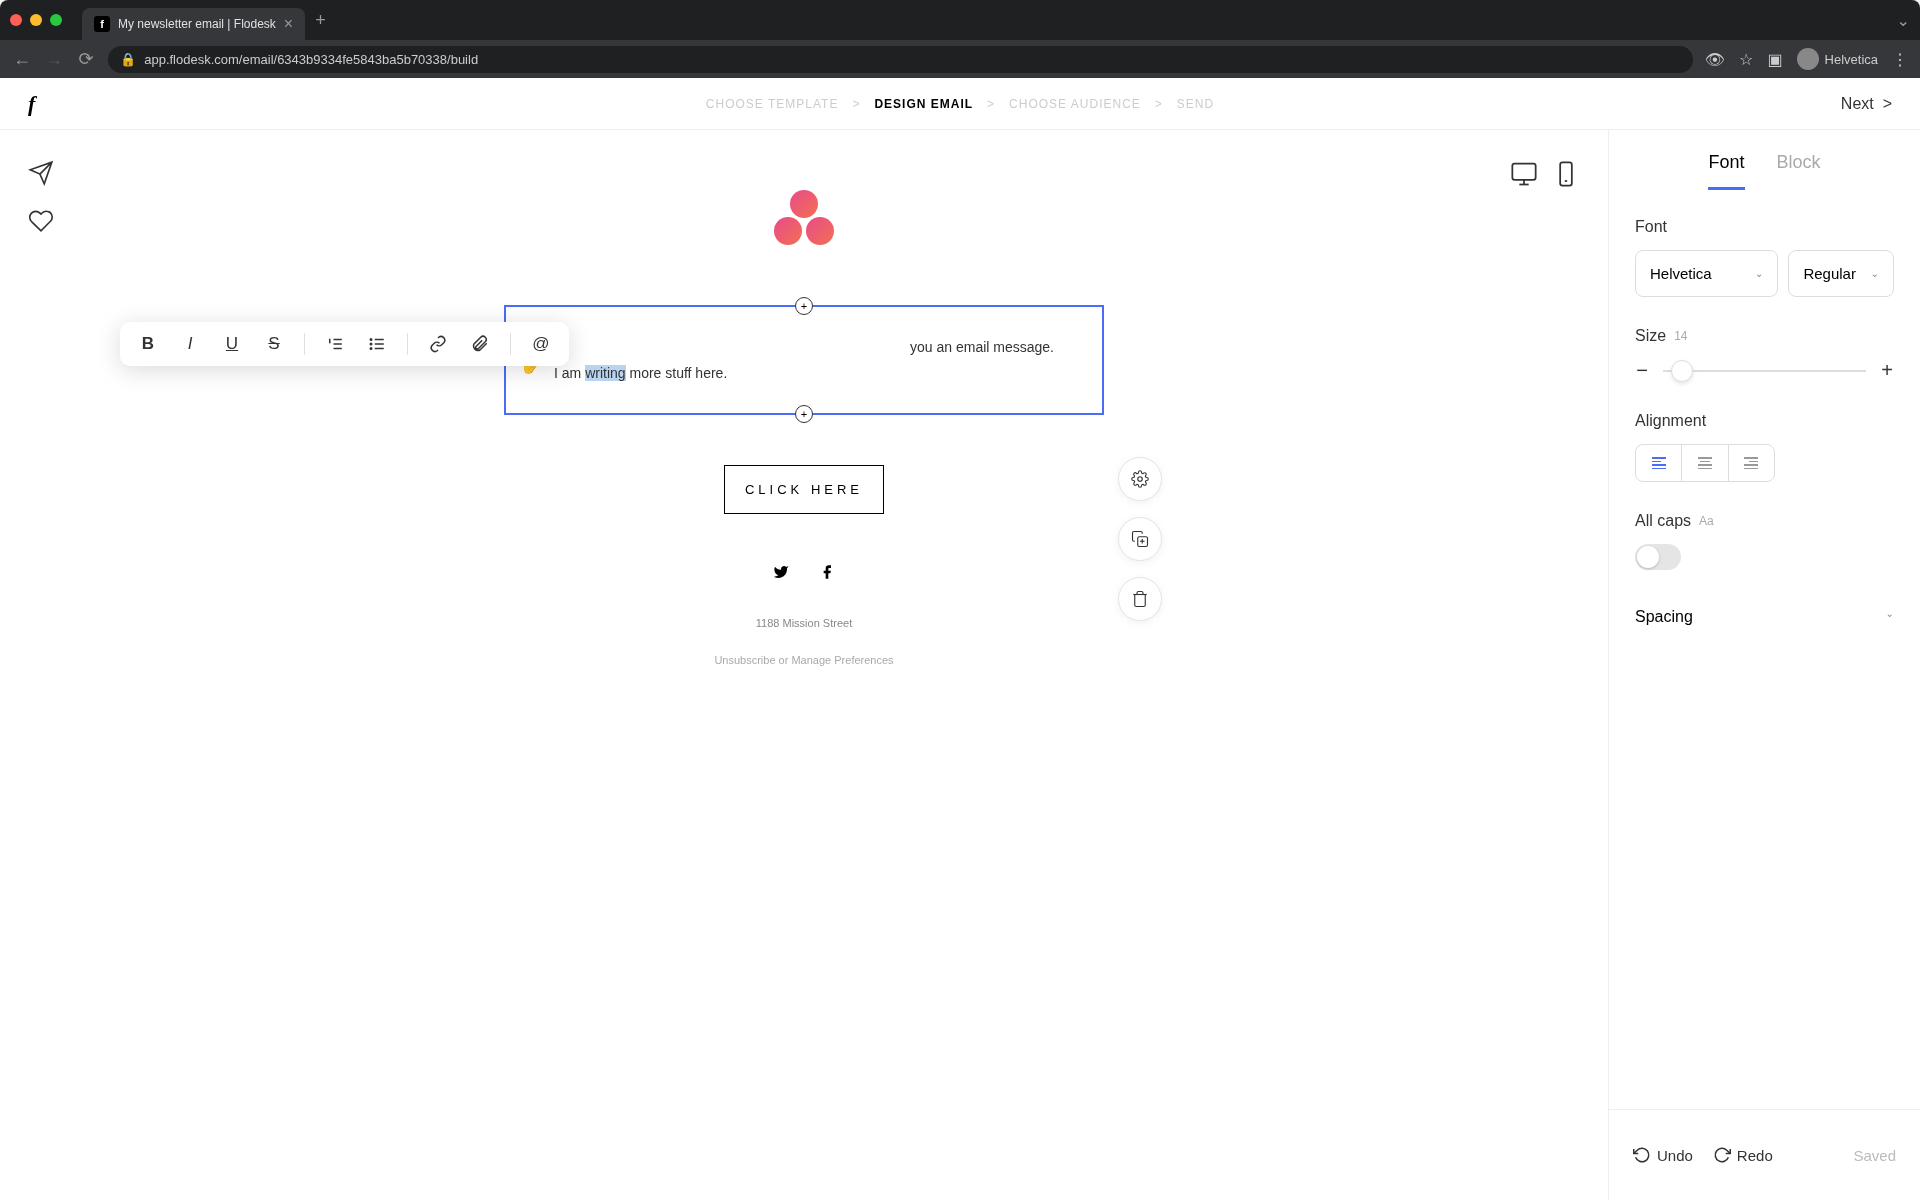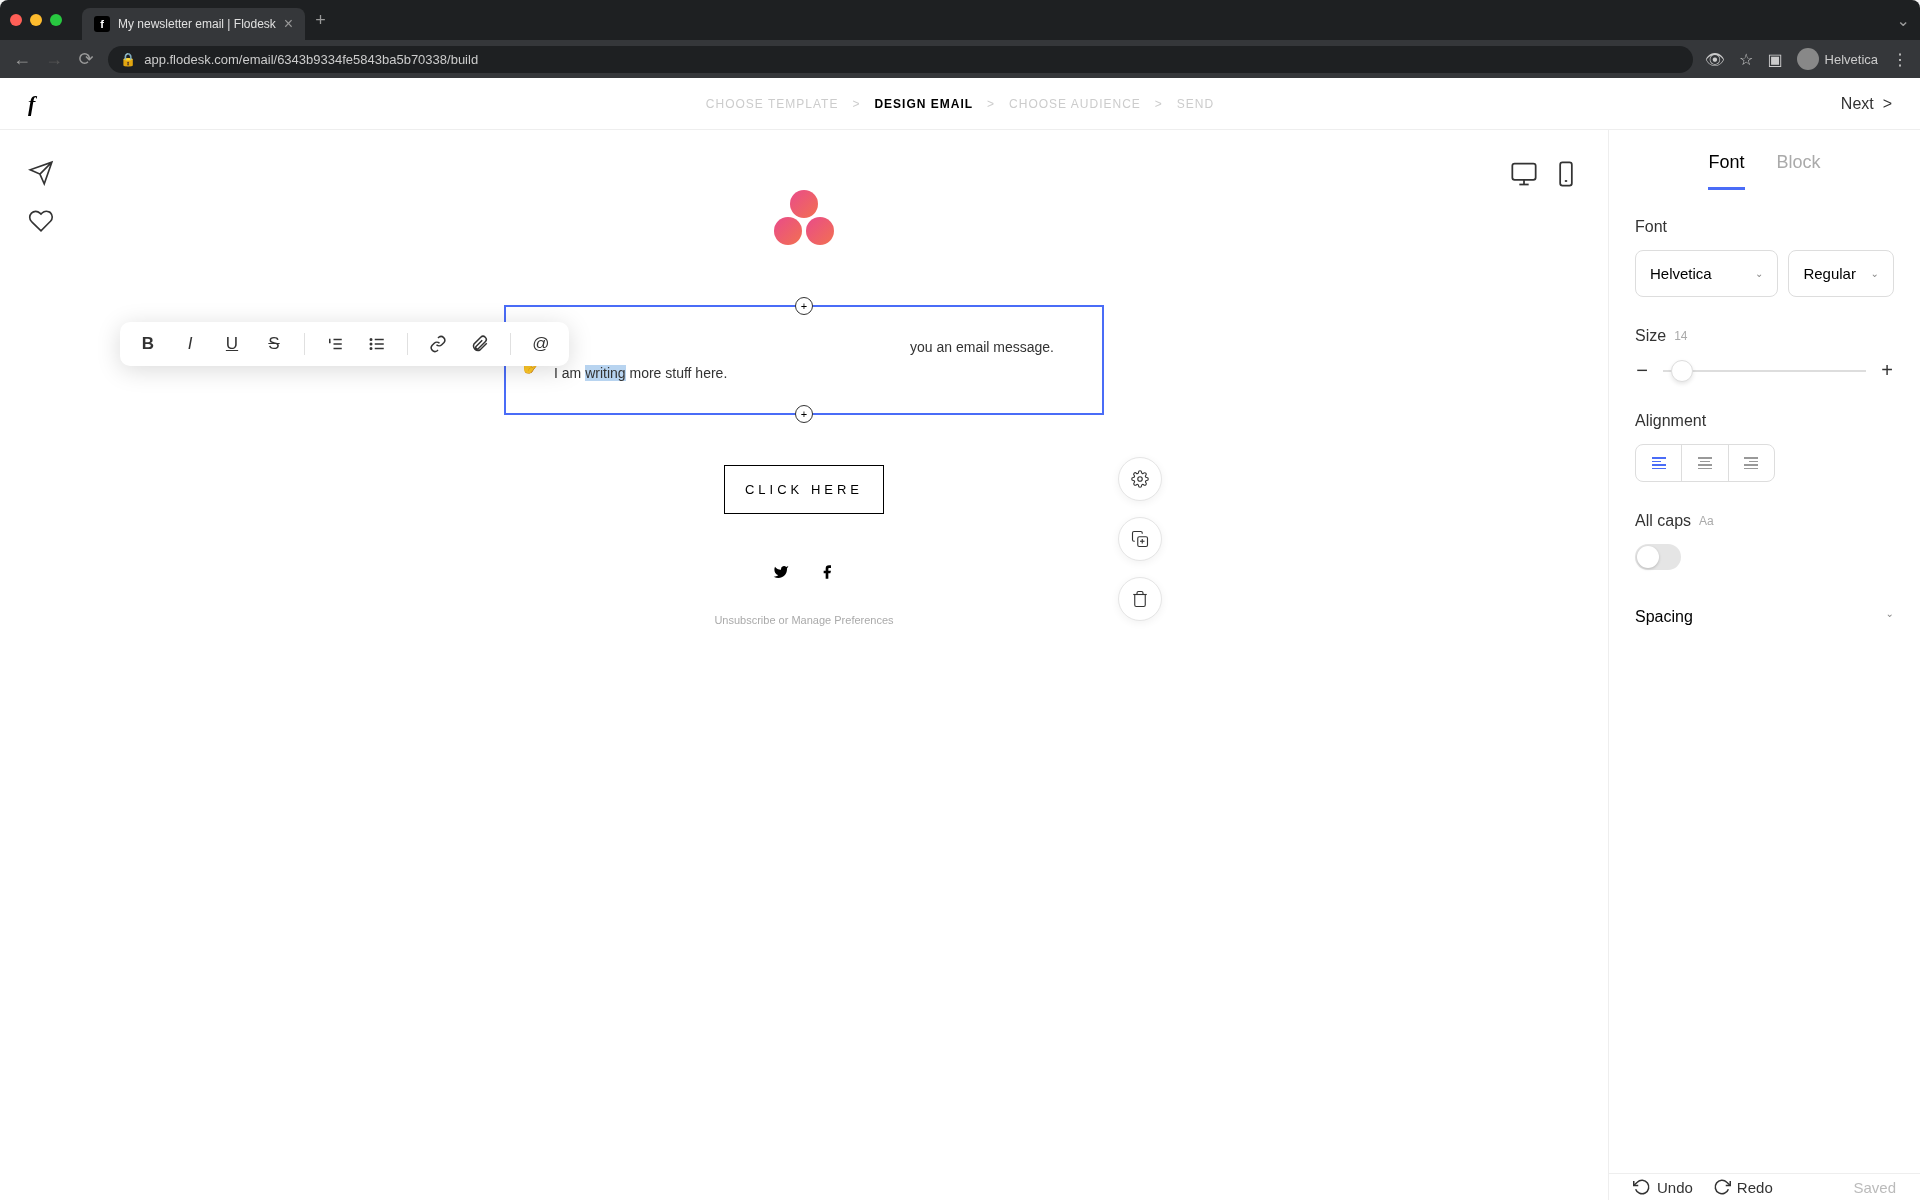--- a/index.html
+++ b/index.html
@@ -104,21 +104,21 @@
     .align-btn.active .align-lines span { background: #4a6cf7; }
     .al-left span:nth-child(2) { width: 70%; }
     .al-center span:nth-child(2) { width: 70%; margin: 0 auto; }
     .al-right span:nth-child(2) { width: 70%; margin-left: auto; }
     
     .toggle { width: 46px; height: 26px; background: #e5e5e5; border-radius: 13px; position: relative; cursor: pointer; }
     .toggle-thumb { width: 22px; height: 22px; background: #fff; border-radius: 50%; position: absolute; top: 2px; left: 2px; box-shadow: 0 1px 3px rgba(0,0,0,0.2); }
     
     .spacing-row { display: flex; justify-content: space-between; padding: 8px 0; cursor: pointer; }
     
-    .sidebar-footer { border-top: 1px solid #eee; padding: 4px 24px; display: flex; align-items: center; gap: 20px; font-size: 15px; color: #333; }
+    .sidebar-footer { border-top: 1px solid #eee; padding: 36px 24px; display: flex; align-items: center; gap: 20px; font-size: 15px; color: #333; }
     .undo-redo { display: flex; align-items: center; gap: 6px; cursor: pointer; }
     .saved { margin-left: auto; color: #bbb; }
   </style>
 </head>
 <body>
 
 <div class="browser-chrome">
   <div class="traffic-lights">
     <div class="traffic-light tl-red"></div>
     <div class="traffic-light tl-yellow"></div>
@@ -299,20 +299,21 @@
             </svg>
         </span>
         <span>
           <svg width="16" height="16" viewBox="0 0 24 24" fill="#000">
               <path d="M18 2h-3a5 5 0 0 0-5 5v3H7v4h3v8h4v-8h3l1-4h-4V7a1 1 0 0 1 1-1h3z"></path>
             </svg>
         </span>
       </div>
 
       <div class="footer-text">
+        <div>1188 Mission Street</div>
       </div>
       <div class="footer-links">
         <span>Unsubscribe</span><span> or </span><span>Manage Preferences</span>
       </div>
     </div>
   </div>
 
   <div class="sidebar">
     <div class="sidebar-tabs">
       <div class="sidebar-tab active">Font</div>

